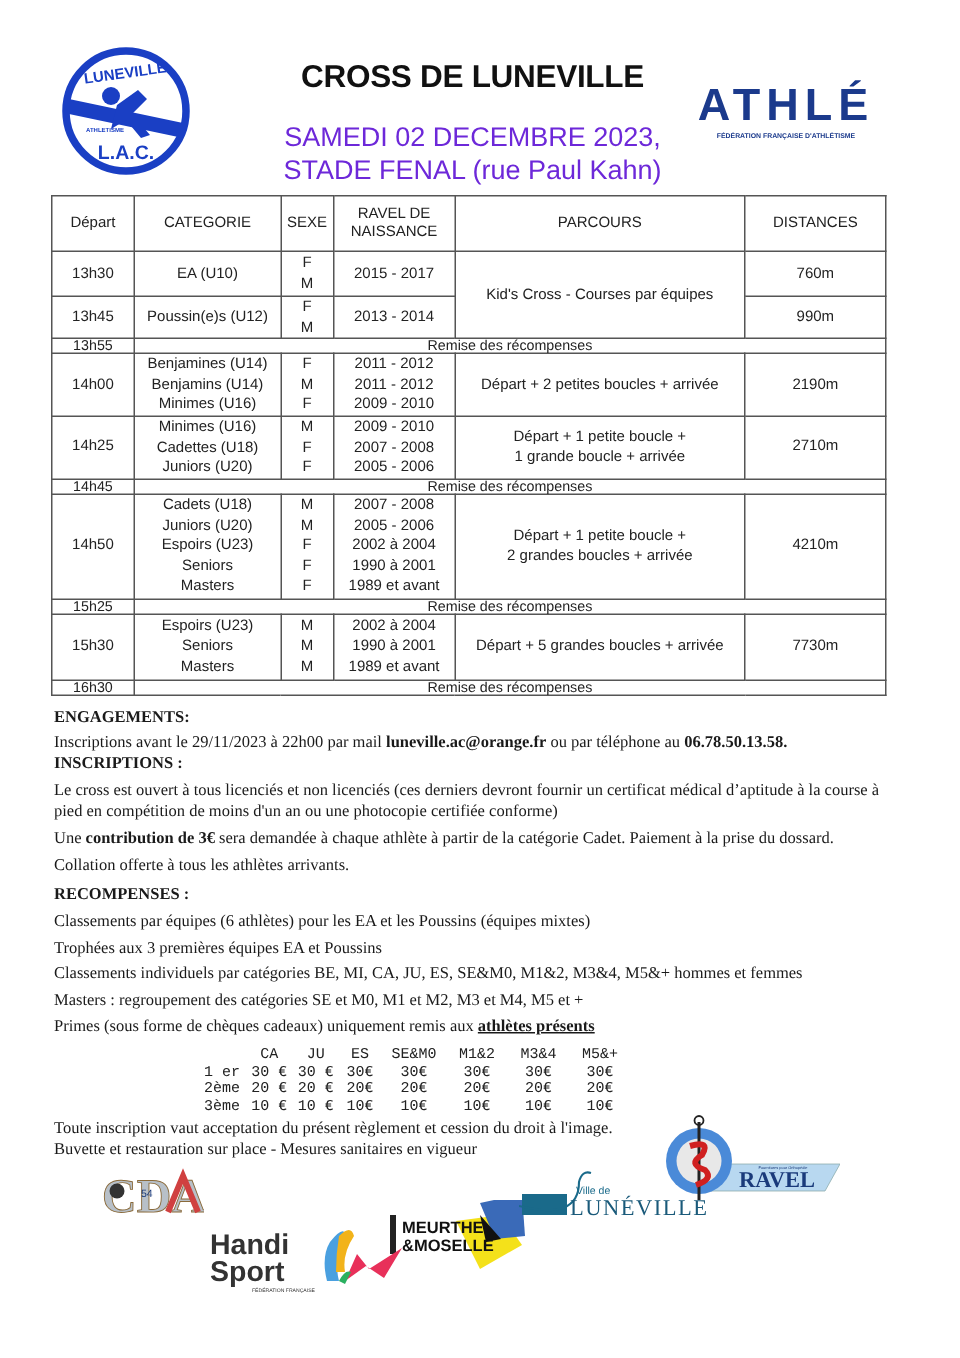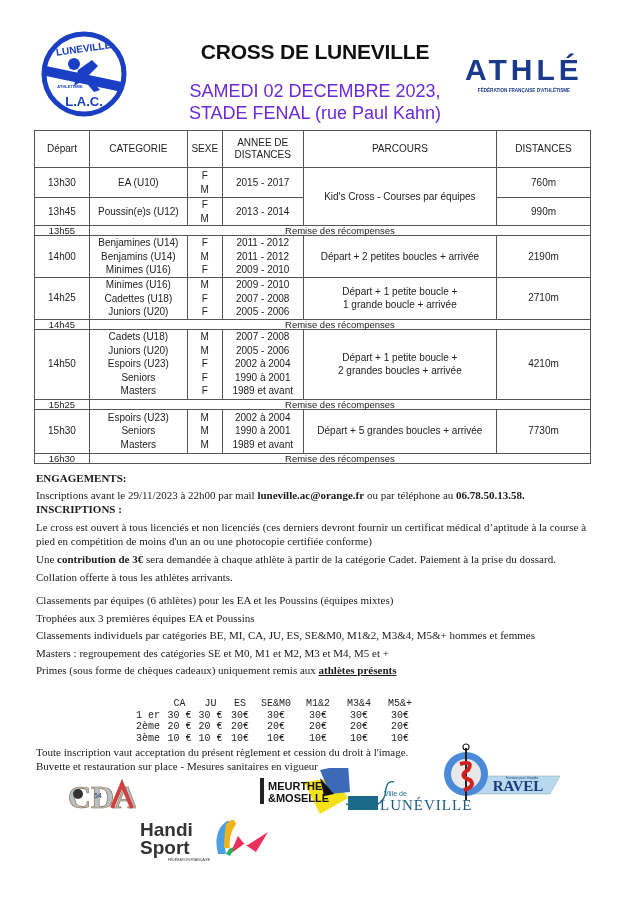--- a/index.html
+++ b/index.html
@@ -76,21 +76,21 @@
       <col style="width:35px">
       <col style="width:81px">
       <col style="width:194px">
       <col style="width:94px">
   </colgroup>
   <thead>
     <tr>
       <th>Départ</th>
       <th>CATEGORIE</th>
       <th>SEXE</th>
-      <th><span style="display:inline-block;width:60px">ANNEE DE DISTANCES</span></th>
+      <th><span style="display:inline-block;width:60px">RAVEL DE NAISSANCE</span></th>
       <th>PARCOURS</th>
       <th>DISTANCES</th>
     </tr>
   </thead>
   <tbody>
 
     <tr style="height:30px">
       <td>13h30</td>
       <td>EA (U10)</td>
       <td>
@@ -269,20 +269,21 @@
 </div>
 
 <div class="txt" style="top:502px">
   <div class="hd">INSCRIPTIONS :</div>
   <div style="margin-top:4px">Le cross est ouvert à tous licenciés et non licenciés (ces derniers devront fournir un certificat médical d’aptitude à la course à pied en compétition de moins d'un an ou une photocopie certifiée conforme)</div>
   <div style="margin-top:4px"><span>Une </span><b>contribution de 3€</b><span> sera demandée à chaque athlète à partir de la catégorie Cadet. Paiement à la prise du dossard.</span></div>
   <div style="margin-top:4px">Collation offerte à tous les athlètes arrivants.</div>
 </div>
 
 <div class="txt" style="top:589px">
+  <div class="hd">RECOMPENSES :</div>
   <div style="margin-top:4px">Classements par équipes (6 athlètes) pour les EA et les Poussins (équipes mixtes)</div>
   <div style="margin-top:3.5px">Trophées aux 3 premières équipes EA et Poussins</div>
   <div style="margin-top:3.5px">Classements individuels par catégories BE, MI, CA, JU, ES, SE&amp;M0, M1&amp;2, M3&amp;4, M5&amp;+ hommes et femmes</div>
   <div style="margin-top:3.5px">Masters : regroupement des catégories SE et M0, M1 et M2, M3 et M4, M5 et +</div>
   <div style="margin-top:3.5px"><span>Primes (sous forme de chèques cadeaux) uniquement remis aux </span><span class="u">athlètes présents</span></div>
 </div>
 
 <table class="prize">
   <colgroup>
     <col style="width:36px">
@@ -345,21 +346,21 @@
 
 <div class="sp" style="left:66px;top:778px;width:70px;height:36px">
   <svg viewBox="0 0 70 36" width="70" height="36">
     <text x="2" y="30" font-family="Liberation Serif, serif" font-weight="bold" font-size="32" fill="#b8c0c8" stroke="#8a6a3a" stroke-width="0.6">CDA</text>
     <circle cx="12" cy="16" r="5" fill="#333"></circle>
     <text x="28" y="20" font-family="Liberation Sans, sans-serif" font-size="7" fill="#1a3a7a">54</text>
     <path d="M46 30 L56 6 L66 30" fill="none" stroke="#d04040" stroke-width="4"></path>
   </svg>
 </div>
 
-<div class="sp" style="left:258px;top:768px;width:92px;height:46px">
+<div class="sp" style="left:258px;top:800px;width:92px;height:46px">
   <svg viewBox="0 0 92 46" width="92" height="46">
     <polygon points="46,14 76,10 90,30 62,46" fill="#f4e11a"></polygon>
     <polygon points="62,2 90,-4 92,24 72,26" fill="#3a6ab8"></polygon>
     <polygon points="62,10 76,26 66,28" fill="#111"></polygon>
     <rect x="2" y="10" width="4" height="26" fill="#222"></rect>
     <text x="10" y="22" font-family="Liberation Sans, sans-serif" font-weight="bold" font-size="11" fill="#111">MEURTHE</text>
     <text x="10" y="34" font-family="Liberation Sans, sans-serif" font-weight="bold" font-size="11" fill="#111">&amp;MOSELLE</text>
   </svg>
 </div>
 

